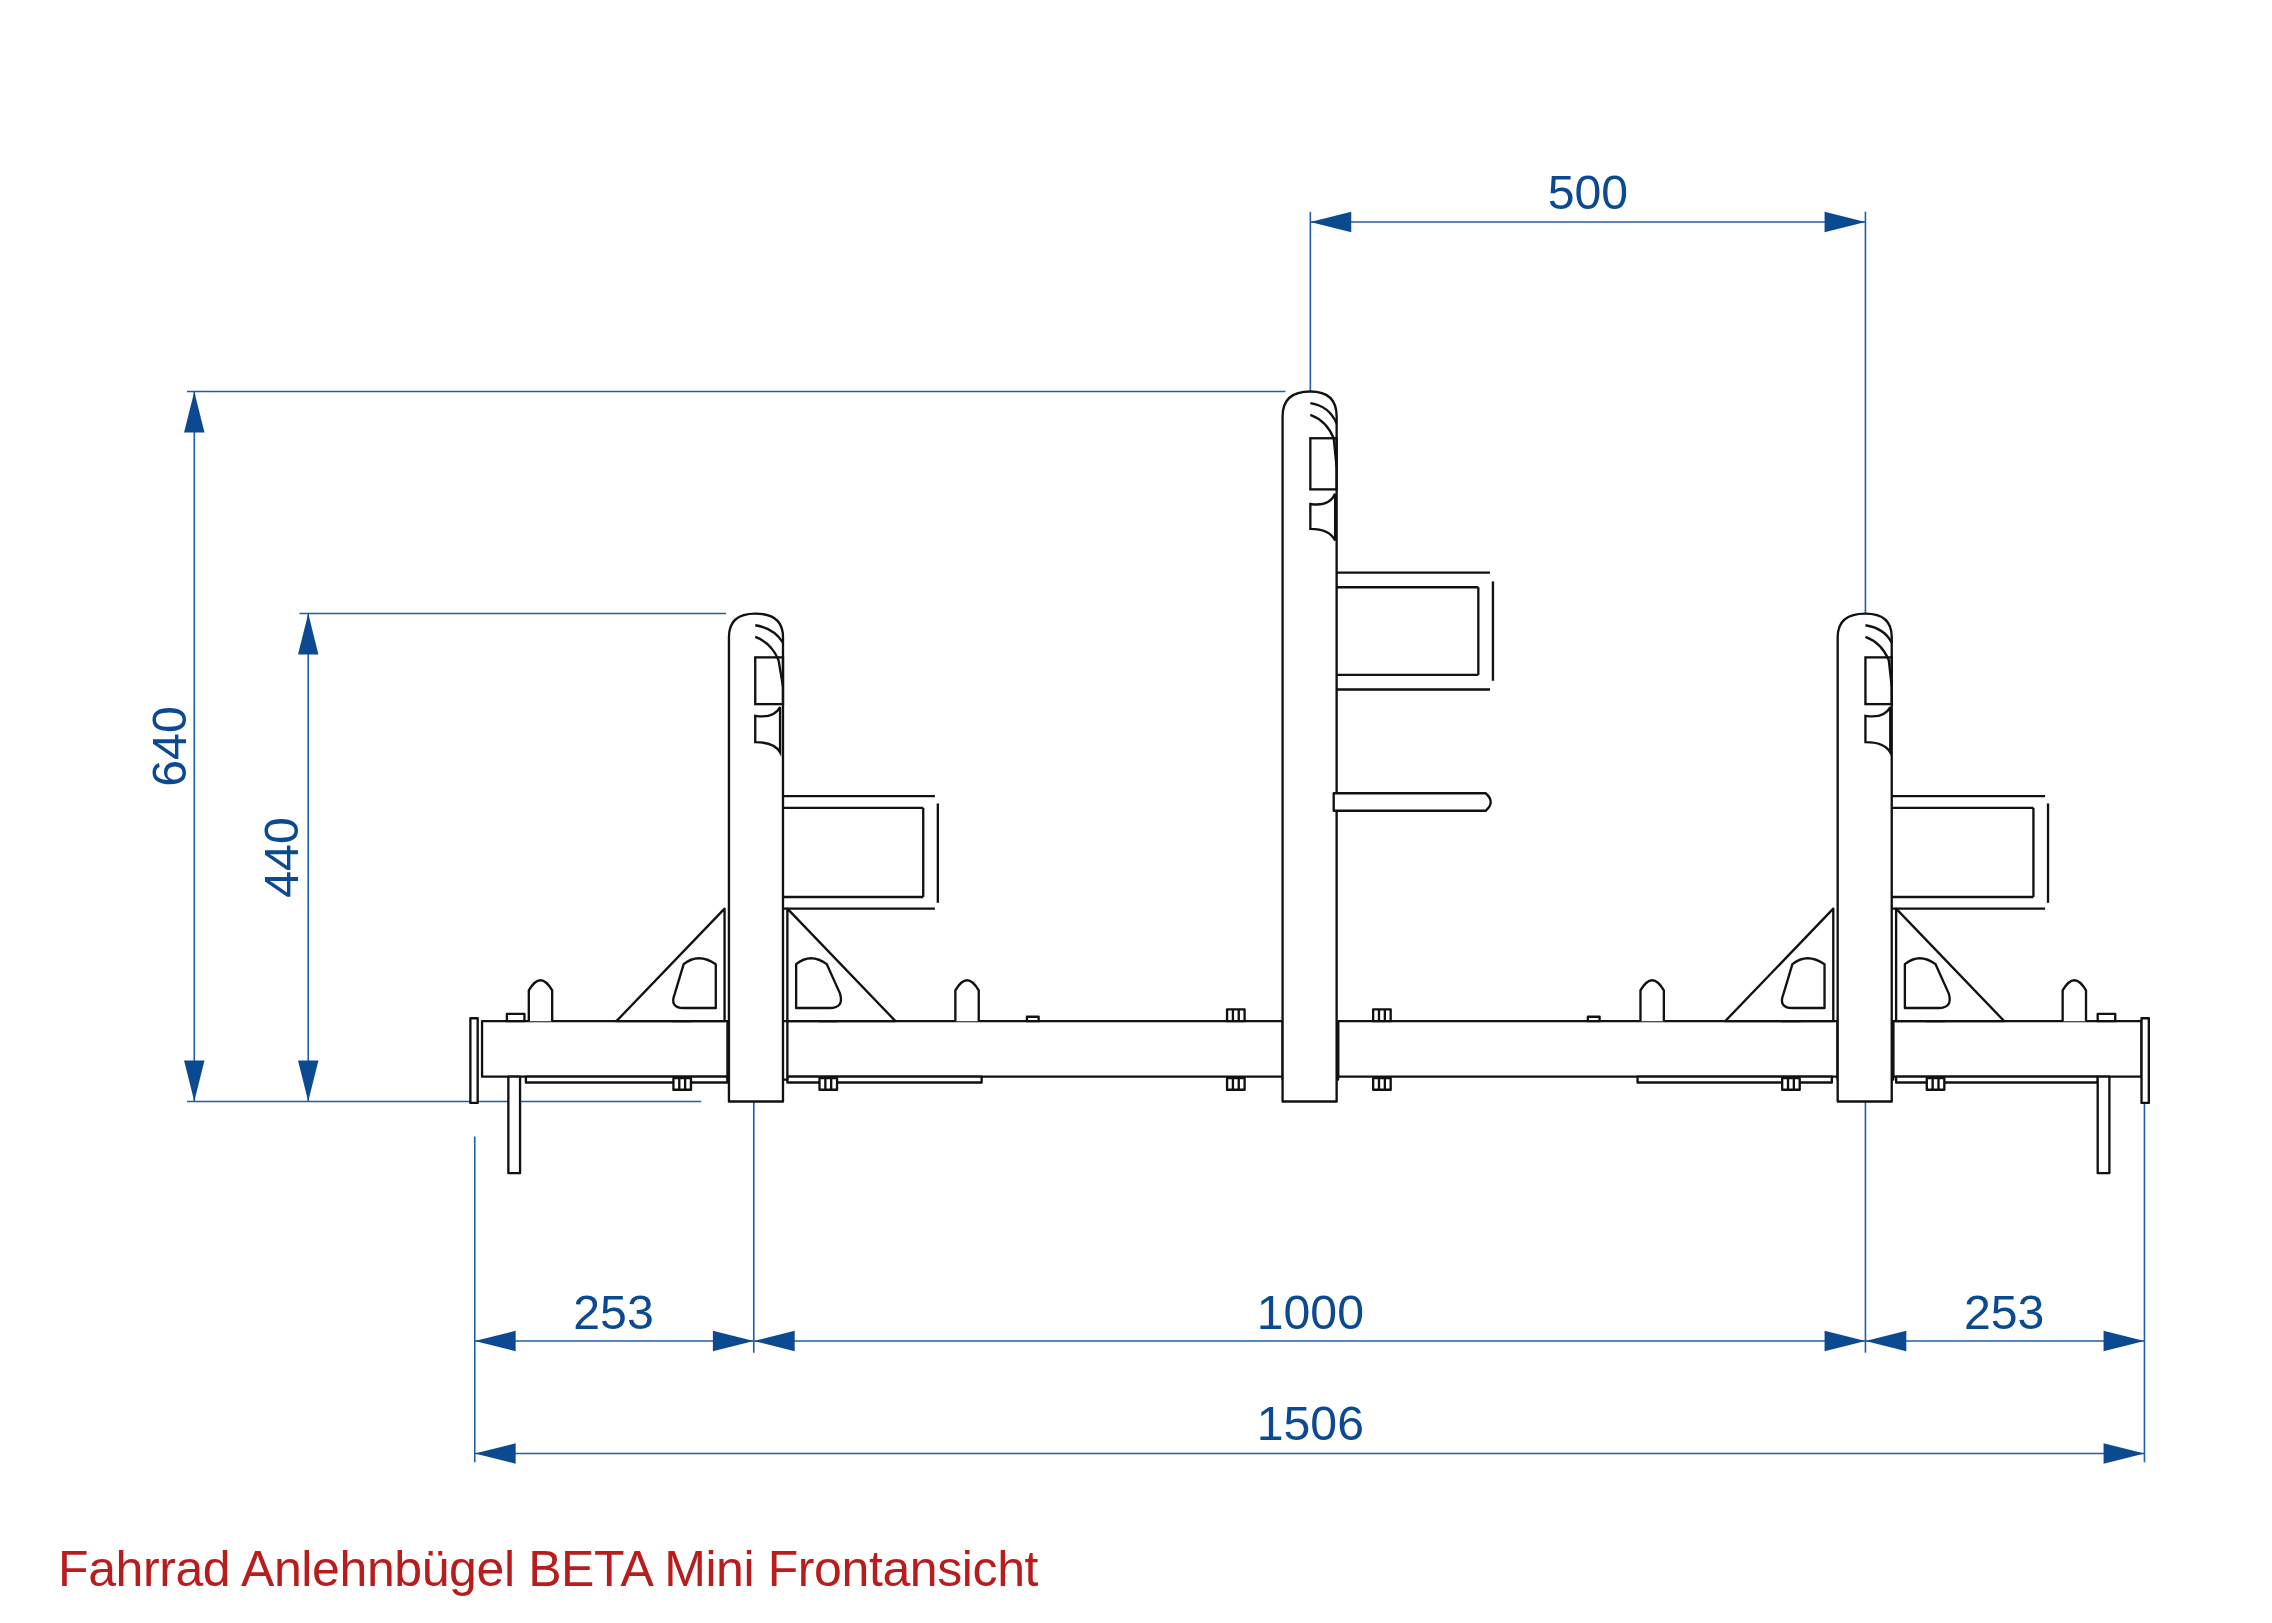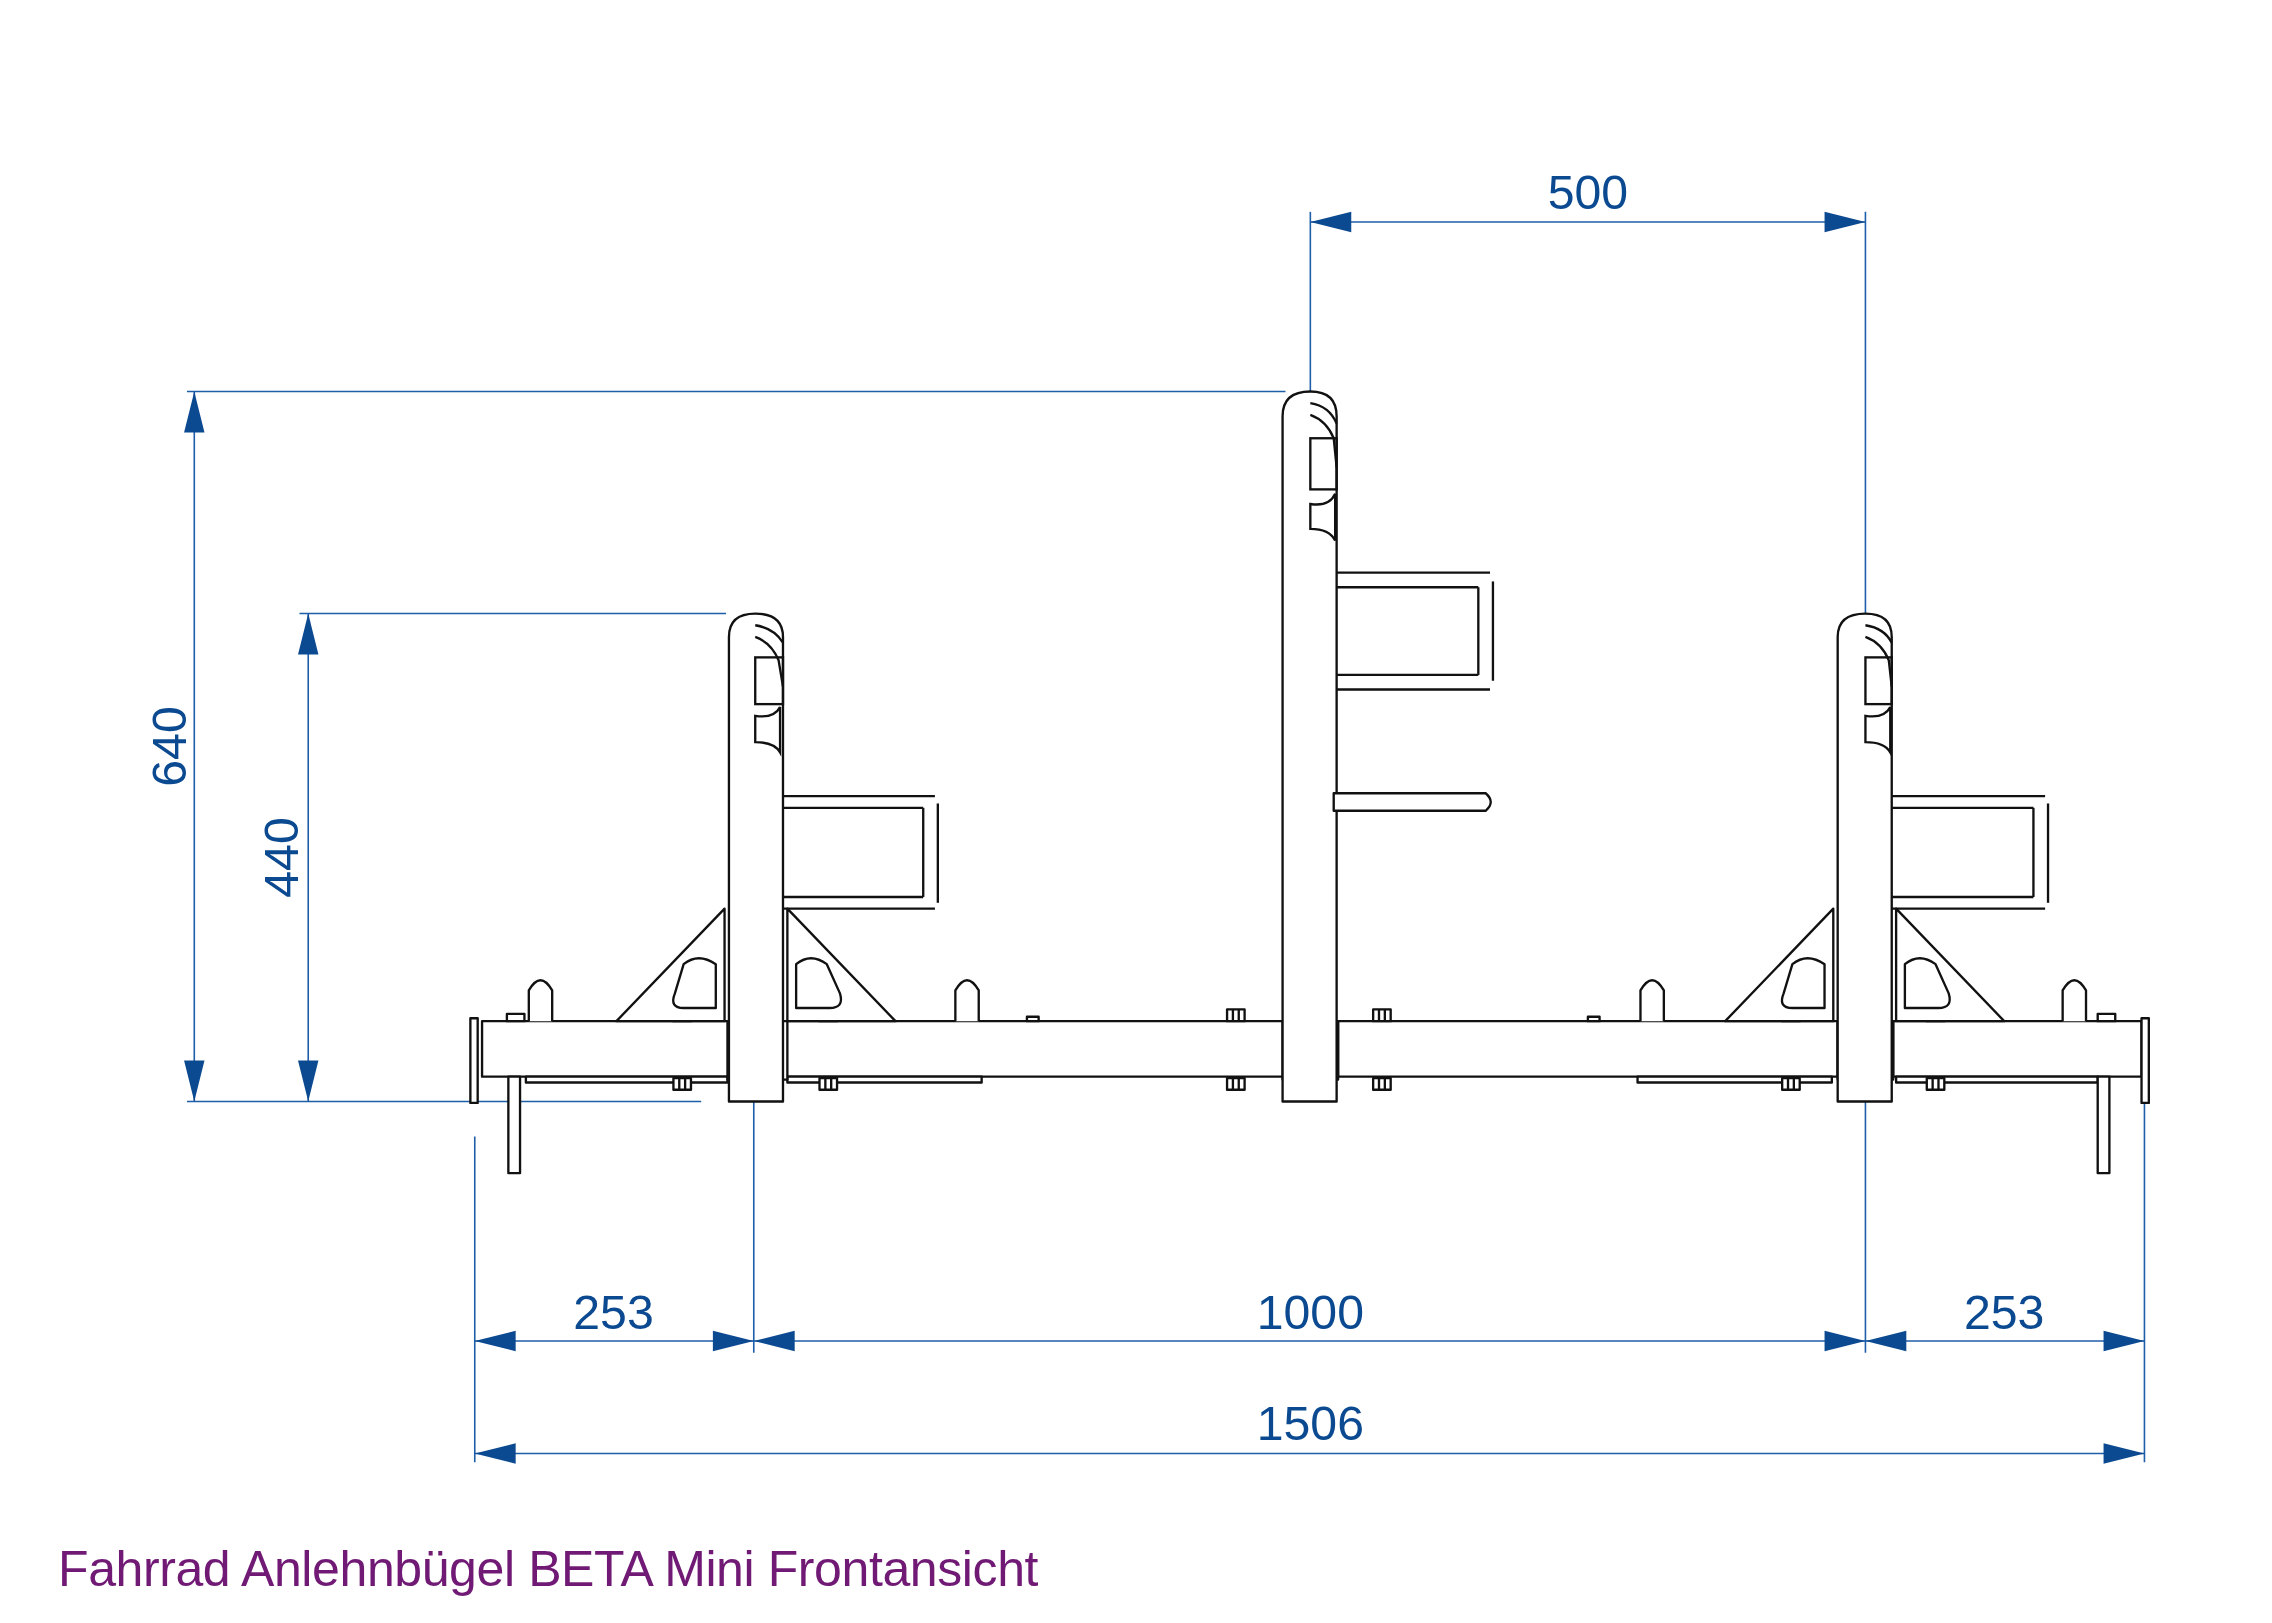--- a/index.html
+++ b/index.html
@@ -4,21 +4,21 @@
 <style>
   html, body { margin: 0; padding: 0; background: #ffffff; }
   body { width: 2273px; height: 1623px; overflow: hidden; position: relative; }
   #drawing { position: absolute; left: 0; top: 0; width: 2273px; height: 1623px; }
   .dim-line { stroke: #1f5ea8; stroke-width: 1.1; fill: none; }
   .dim-arrow { fill: #0b4a91; }
   .dim-text { fill: #0b4a91; font-family: "Liberation Sans", sans-serif; font-size: 33px; }
   .part { stroke: #111; stroke-width: 1.6; fill: #fff; stroke-linejoin: round; }
   .part-open { stroke: #111; stroke-width: 1.6; fill: none; }
   .caption { position: absolute; left: 58px; top: 1540px; font-family: "Liberation Sans", sans-serif;
-             font-size: 50px; color: #701a75; font-weight: 300; letter-spacing: -0.4px; }
+             font-size: 50px; color: #b91c1c; font-weight: 300; letter-spacing: -0.4px; }
 </style>
 </head>
 <body>
 
 <svg id="drawing" viewBox="0 0 1556 1111" preserveAspectRatio="none" xmlns="http://www.w3.org/2000/svg">
   <defs>
     <g id="bolt">
       <rect x="-6" y="-4" width="12" height="8" class="part"></rect>
       <line x1="-2" y1="-4" x2="-2" y2="4" class="part-open" stroke-width="1"></line>
       <line x1="2" y1="-4" x2="2" y2="4" class="part-open" stroke-width="1"></line>

